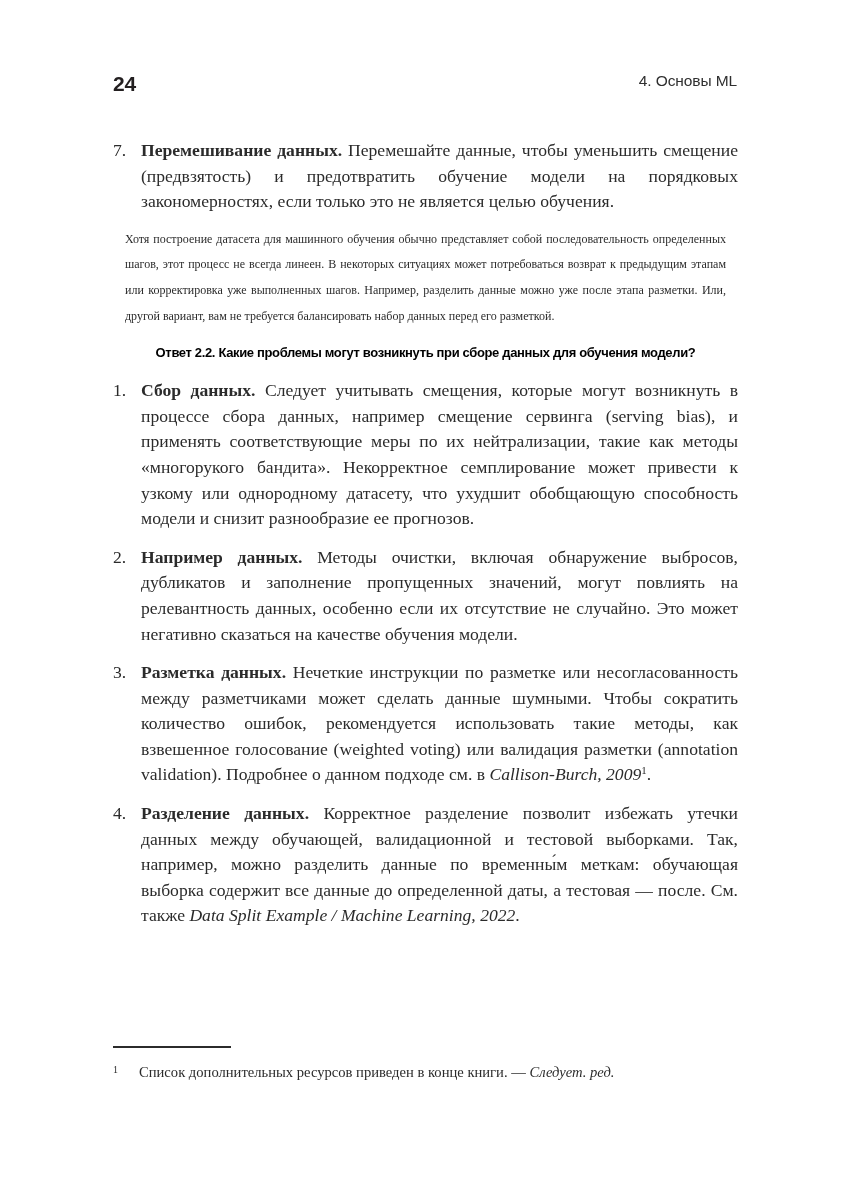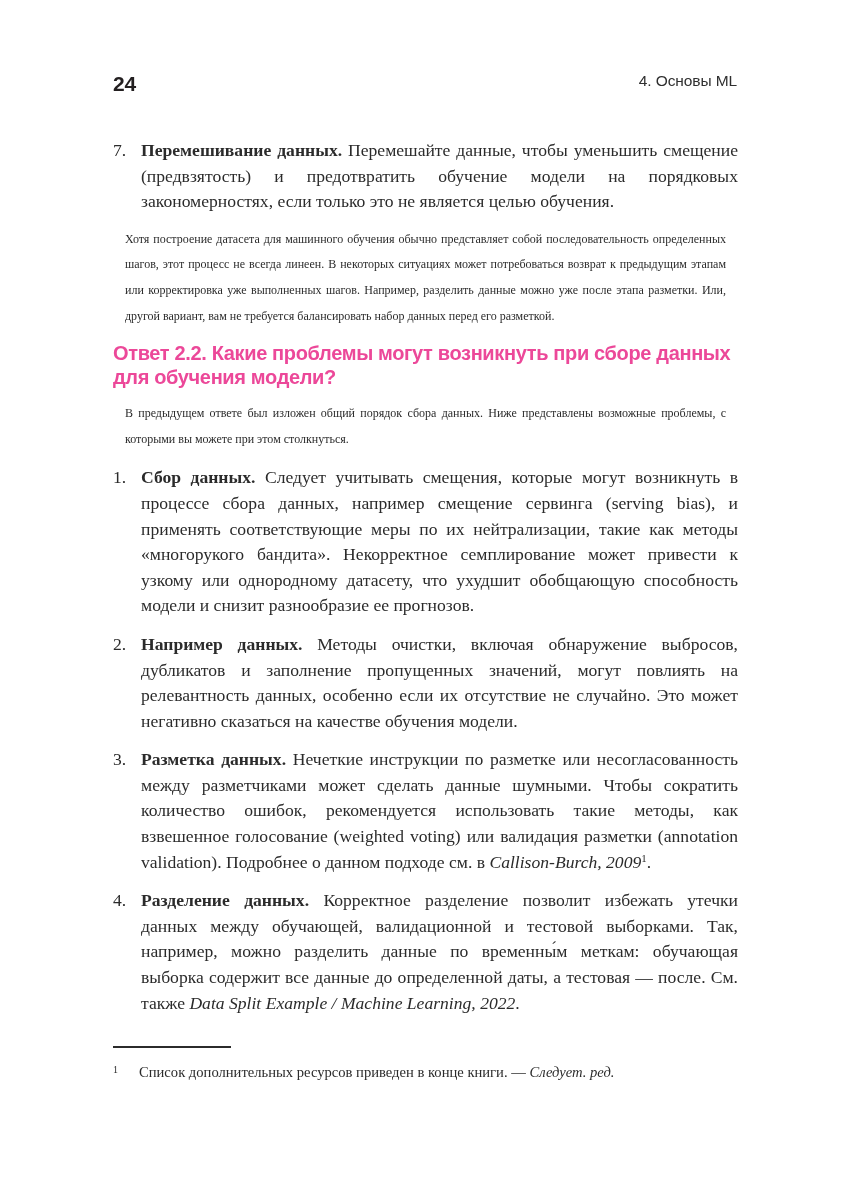--- a/index.html
+++ b/index.html
@@ -96,25 +96,25 @@
     vertical-align: 0.55em;
     line-height: 0;
     font-style: normal;
   }
 
   
   h2.section {
     margin: 0;
     font-family: "Liberation Sans", "DejaVu Sans", sans-serif;
     font-weight: bold;
-    font-size: 20px;
+    font-size: 13px;
     line-height: 24px;
     letter-spacing: -0.35px;
-    color: #ec4899;
-    text-align: left;
+    color: #000000;
+    text-align: center;
   }
   .gap-head   { margin-top: 32px; }
   .gap-afterhead { margin-top: 15px; }
 
   
   .footnote-zone {
     position: absolute;
     left: 113px;
     top: 1046px;
     width: 625px;
@@ -156,21 +156,20 @@
       <li>
         <span class="num">7.</span>
         <span class="lead">Перемешивание данных.</span><span> Перемешайте данные, чтобы уменьшить смещение (предвзятость) и предотвратить обучение модели на порядковых закономерностях, если только это не является целью обучения.</span>
       </li>
     </ol>
 
     <p class="body gap-para">Хотя построение датасета для машинного обучения обычно представляет собой последовательность определенных шагов, этот процесс не всегда линеен. В некоторых ситуациях может потребоваться возврат к предыдущим этапам или корректировка уже выполненных шагов. Например, разделить данные можно уже после этапа разметки. Или, другой вариант, вам не требуется балансировать набор данных перед его разметкой.</p>
 
     <h2 class="section gap-head">Ответ 2.2. Какие проблемы могут возникнуть при сборе данных для обучения модели?</h2>
 
-    <p class="body gap-afterhead">В предыдущем ответе был изложен общий порядок сбора данных. Ниже представлены возможные проблемы, с которыми вы можете при этом столкнуться.</p>
 
     <ol class="nlist gap-list">
 
       <li class="gap-list">
         <span class="num">1.</span>
         <span class="lead">Сбор данных.</span><span> Следует учитывать смещения, которые могут возникнуть в процессе сбора данных, например смещение сервинга (serving bias), и применять соответствующие меры по их нейтрализации, такие как методы «многорукого бандита». Некорректное семплирование может привести к узкому или однородному датасету, что ухудшит обобщающую способность модели и снизит разнообразие ее прогнозов.</span>
       </li>
 
       <li class="gap-list">
         <span class="num">2.</span>

